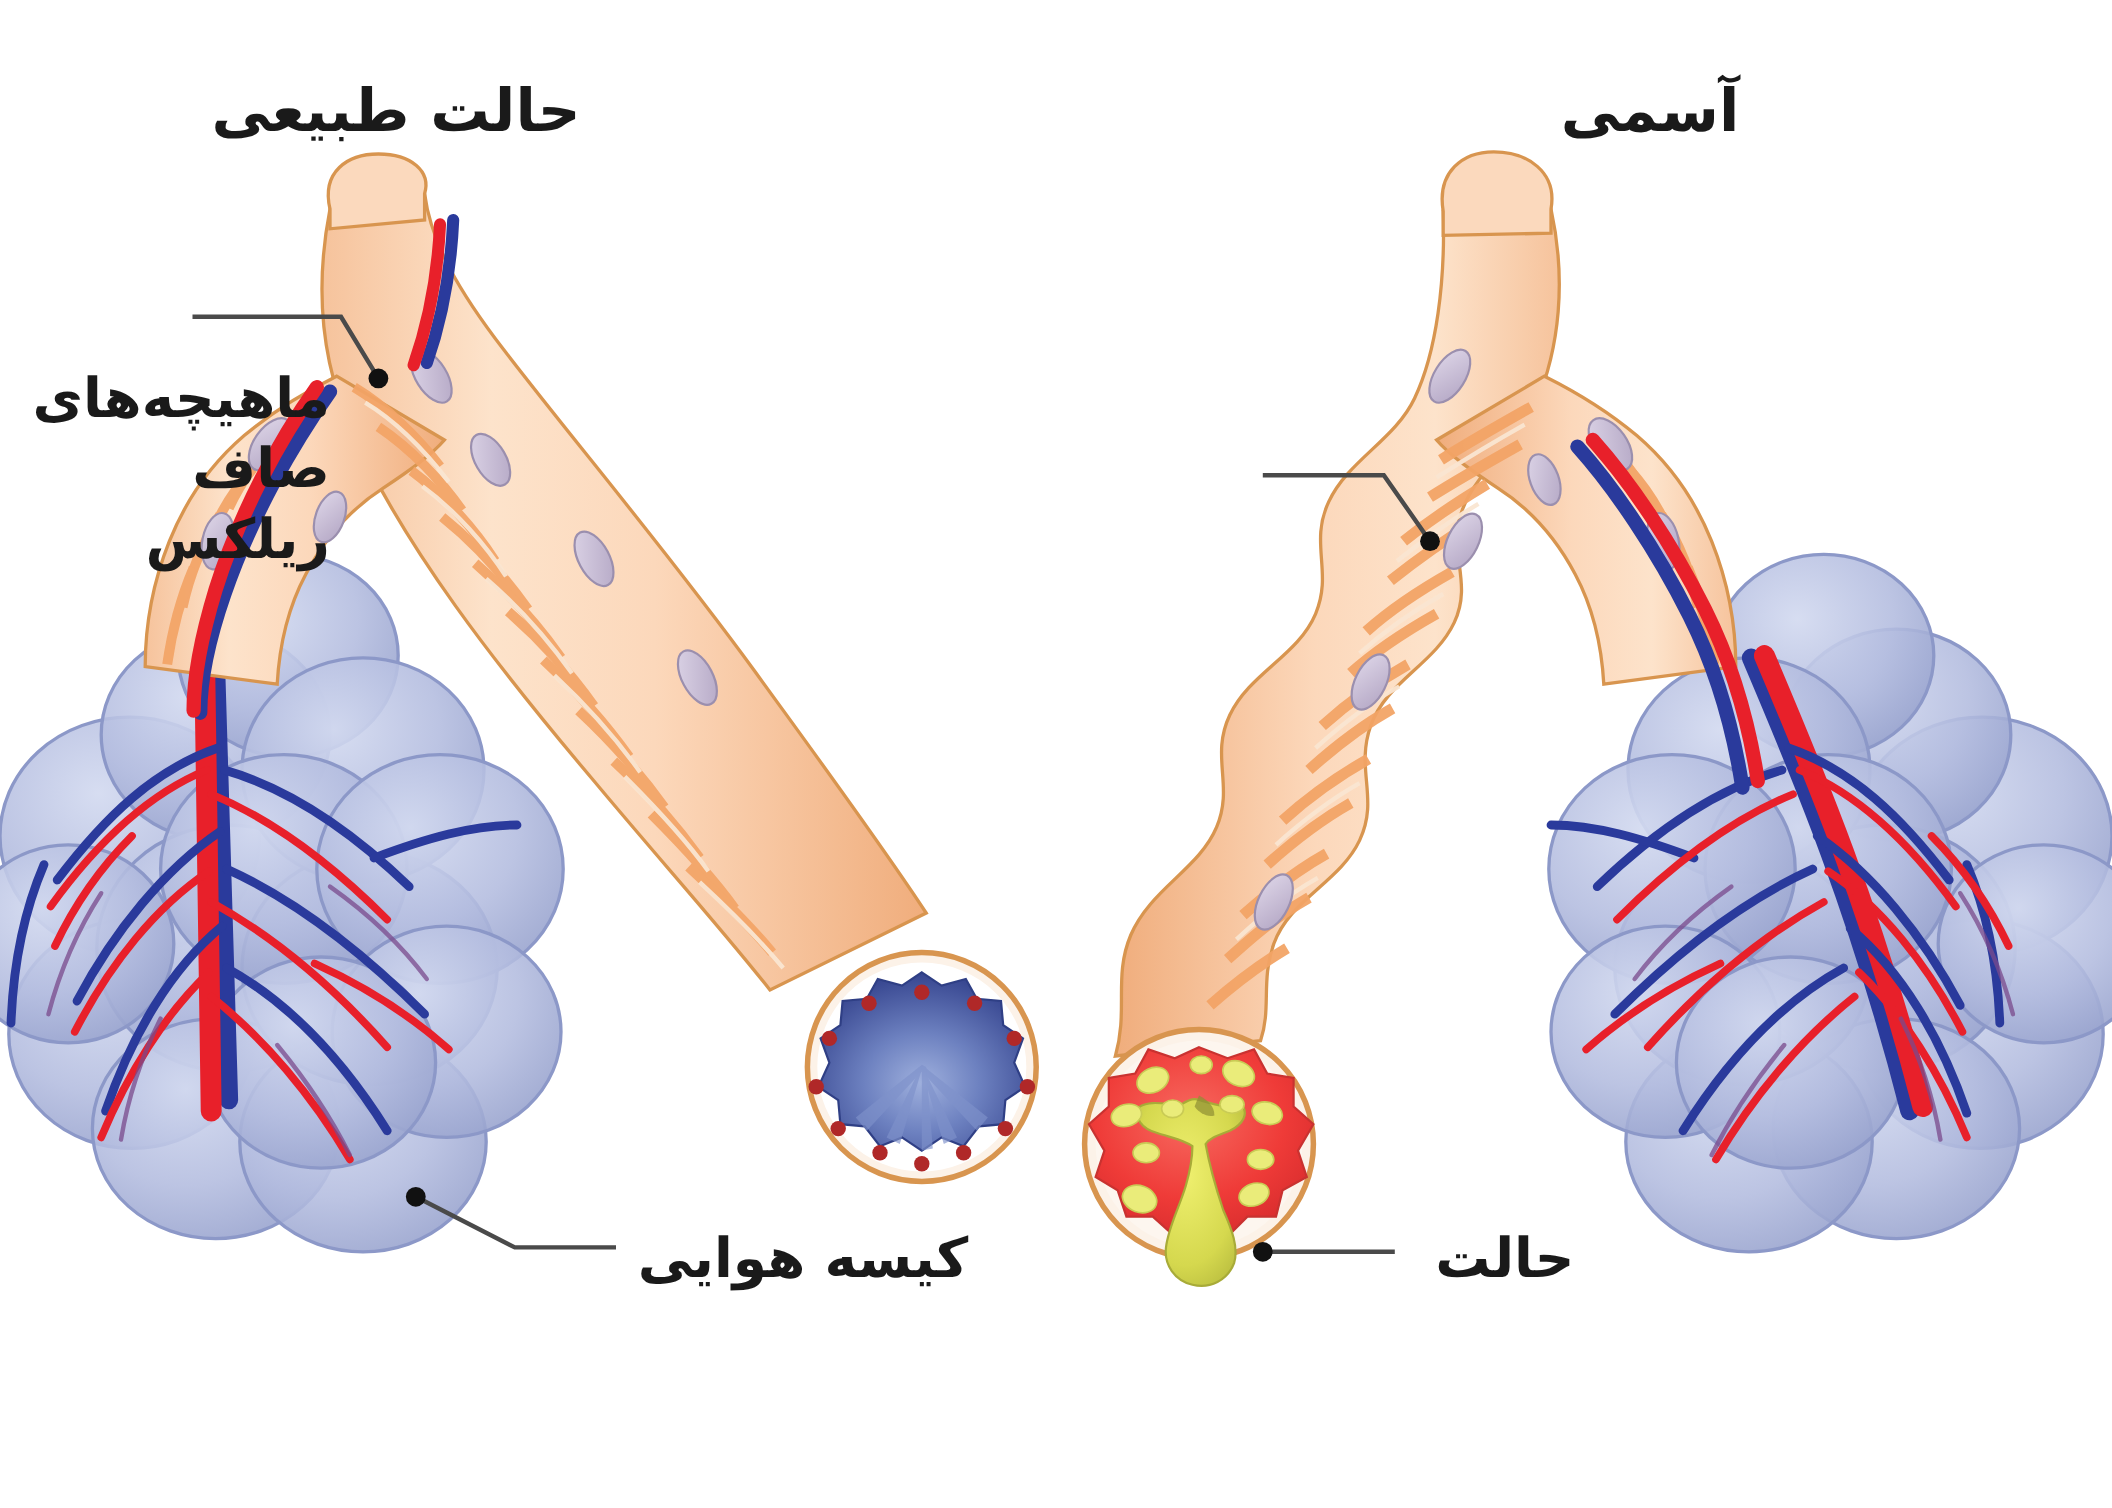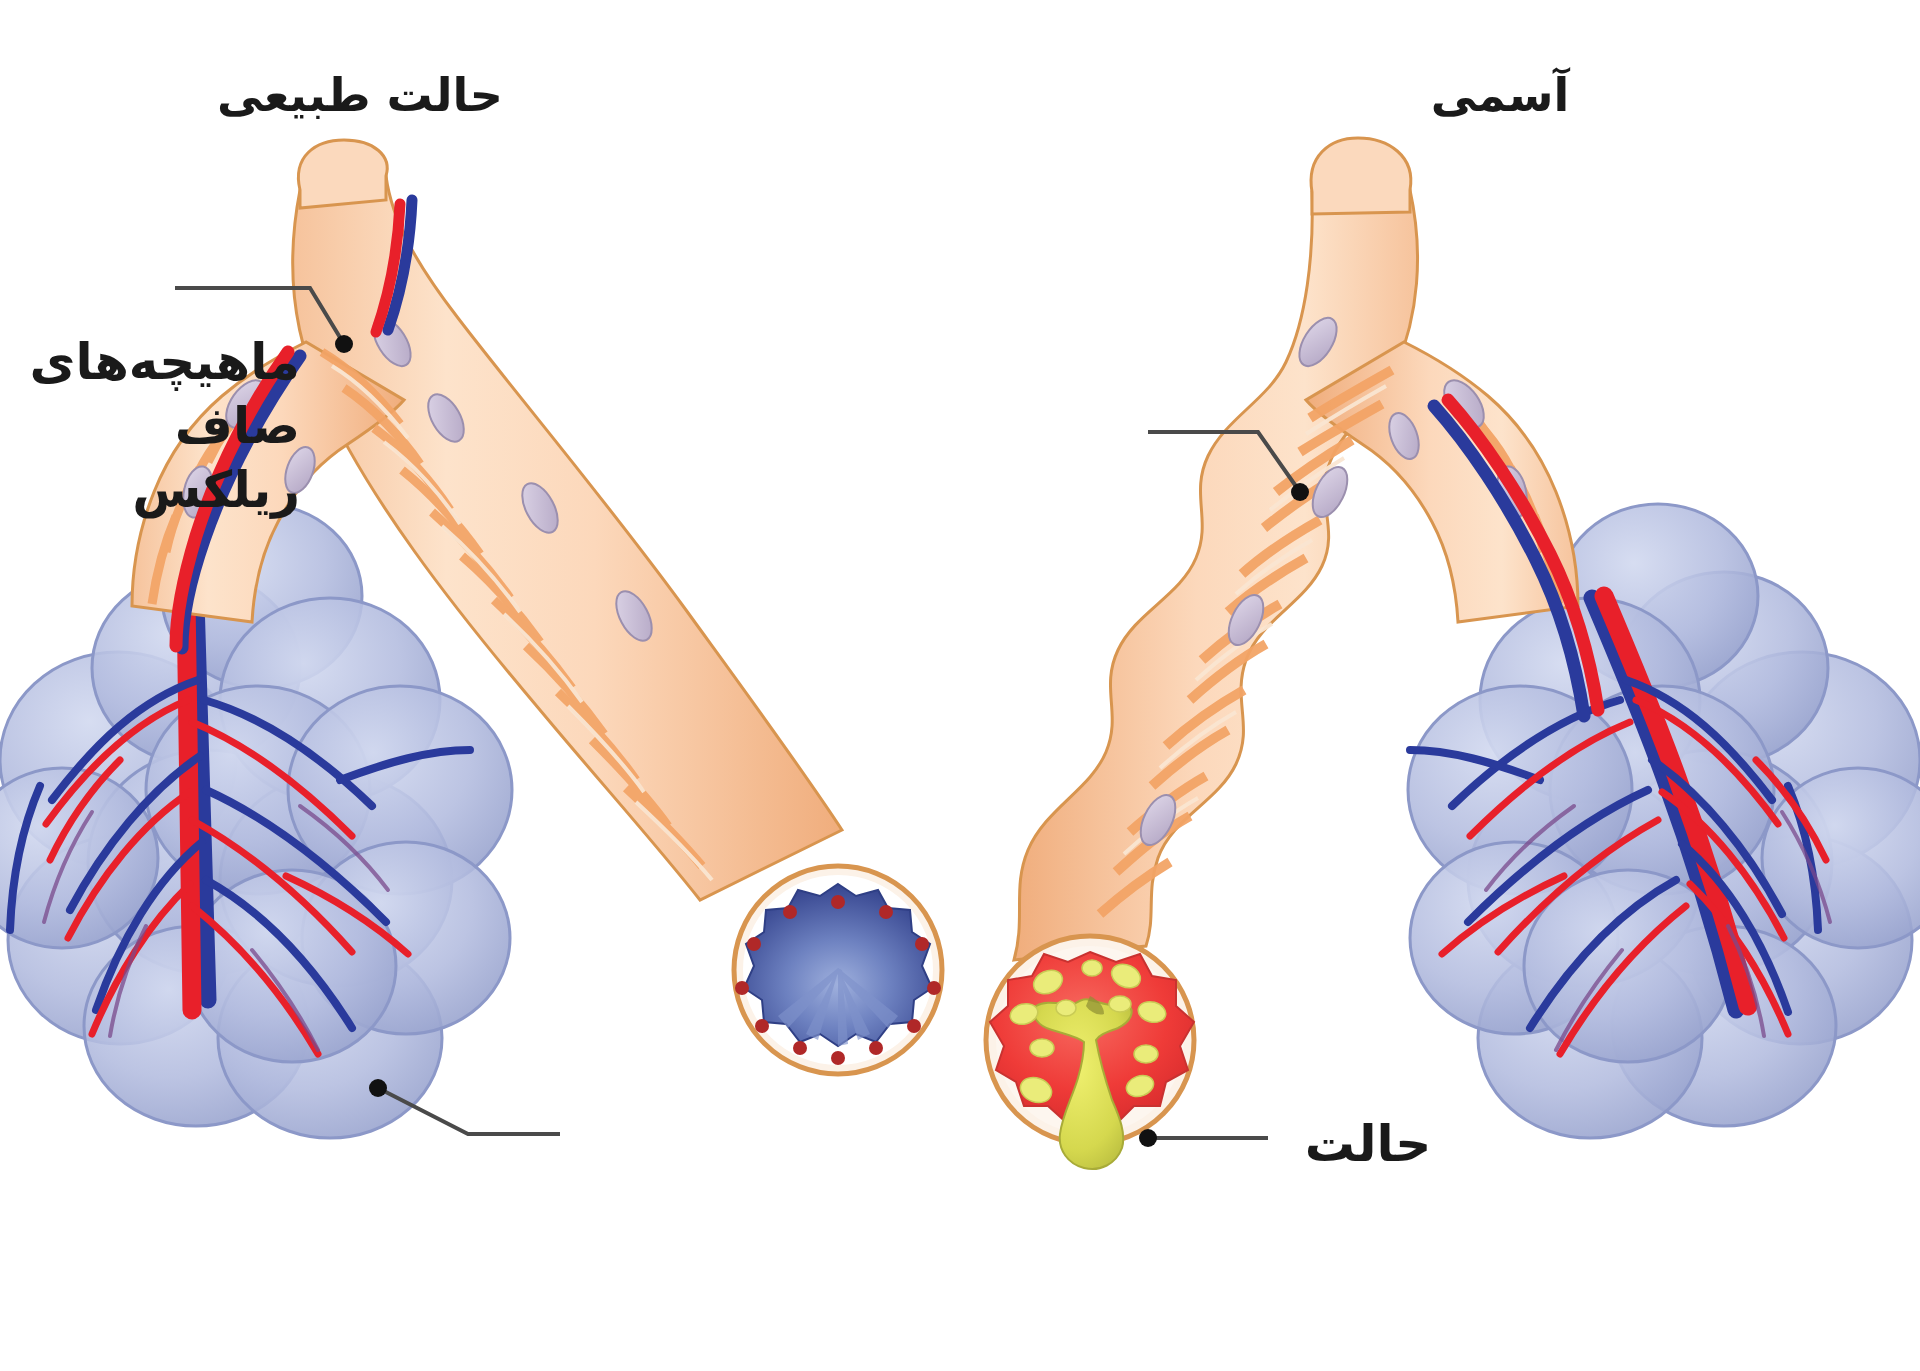--- a/index.html
+++ b/index.html
@@ -29,21 +29,21 @@
     position: absolute;
     color: #1a1a1a;
     direction: rtl;
     unicode-bidi: bidi-override;
     text-align: center;
     white-space: pre-line;
     line-height: 1.28;
     font-family: "DejaVu Sans", sans-serif;
   }
   .title {
-    font-size: 46px;
+    font-size: 54px;
     font-weight: 700;
   }
   .callout {
     font-size: 50px;
     font-weight: 700;
   }
   #t-normal  { left: 150px;  top: 66px;  width: 420px; }
   #t-asthma  { left: 1330px; top: 66px;  width: 340px; }
   #l-relaxed { left: -10px;  top: 330px; width: 310px; text-align: right; }
   #l-contracted { left: 840px; top: 262px; width: 470px; }
@@ -423,16 +423,17 @@
   </svg>
 
   <div class="lbl title" id="t-normal">حالت طبیعی</div>
 
   <div class="lbl title" id="t-asthma">آسمی</div>
 
   <div class="lbl callout" id="l-relaxed">ماهیچه‌های
 صاف ریلکس</div>
 
 
+  <div class="lbl callout" id="l-airsac">کیسه هوایی</div>
 
   <div class="lbl callout" id="l-mucus">حالت</div>
 
 </div>
 
 </body></html>

